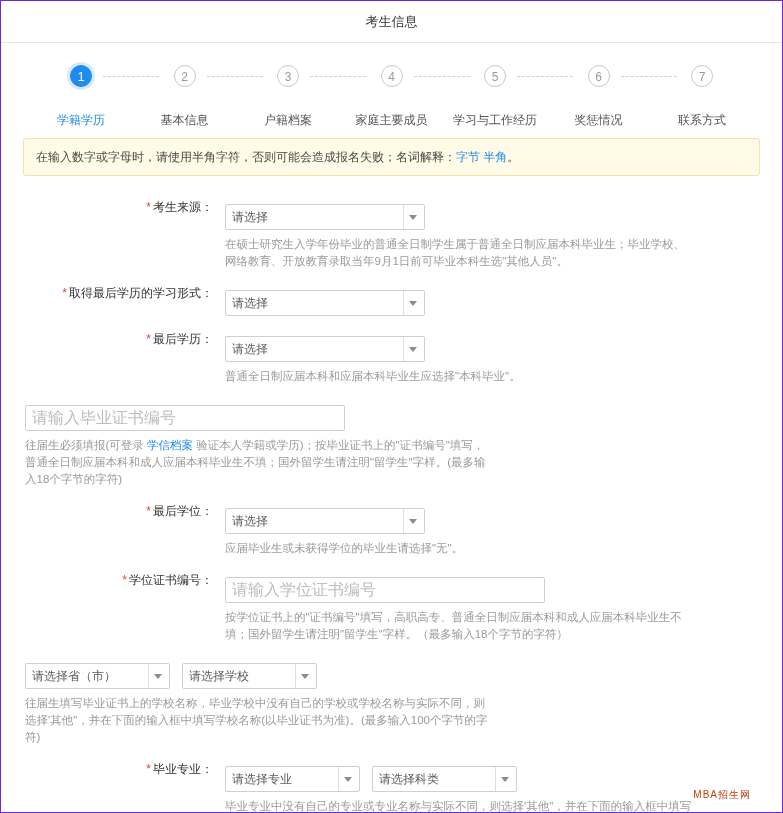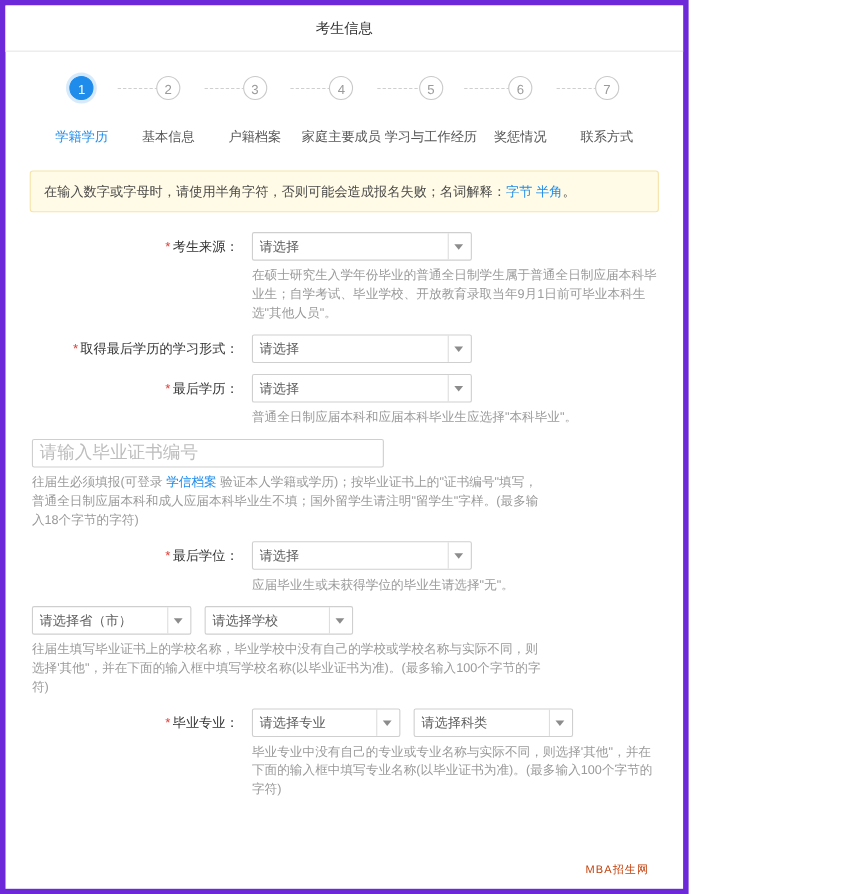--- a/index.html
+++ b/index.html
@@ -10,24 +10,24 @@
     width: 783px;
     height: 813px;
     background: #ffffff;
     font-family: "Liberation Sans", sans-serif;
     font-size: 12px;
     color: #333333;
     overflow: hidden;
   }
   .page {
     position: relative;
-    width: 626px;
+    width: 783px;
     height: 813px;
     box-sizing: border-box;
-    border: 5px solid #6d28d9;
+    border: 1px solid #6d28d9;
     background: #ffffff;
   }
   .page-title {
     text-align: center;
     font-size: 13px;
     color: #333333;
     padding: 12px 0 11px 0;
     border-bottom: 1px solid #e6e6e6;
     background: #ffffff;
   }
@@ -80,21 +80,21 @@
     position: absolute;
     top: 11px;
     left: 72px;
     width: 56px;
     border-top: 1px dashed #cfcfcf;
   }
   .step:last-child .connector { display: none; }
 
   
   .notice {
-    margin: 32px 22px 0 22px;
+    margin: 19px 22px 0 22px;
     background: #fffbe6;
     border: 1px solid #f5e3a8;
     border-radius: 3px;
     padding: 9px 12px;
     font-size: 12px;
     color: #4a4a4a;
     line-height: 18px;
   }
   .notice a {
     color: #1f8ceb;
@@ -125,20 +125,21 @@
     color: #e8413c;
     margin-right: 2px;
   }
   .row-field {
     flex: 1;
   }
   .ctrl-line {
     display: flex;
     align-items: center;
     gap: 12px;
+    margin-top: 10px;
   }
   select.sel {
     height: 26px;
     box-sizing: border-box;
     border: 1px solid #cfcfcf;
     border-radius: 2px;
     background: #ffffff;
     color: #5b5b5b;
     font-size: 12px;
     font-family: "Liberation Sans", sans-serif;
@@ -288,21 +289,21 @@
         <span class="req">*</span><span>考生来源：</span>
       </div>
       <div class="row-field">
         <div class="ctrl-line">
           <span class="select-wrap divided">
             <select class="sel w200">
               <option>请选择</option>
             </select>
           </span>
         </div>
-        <div class="hint">在硕士研究生入学年份毕业的普通全日制学生属于普通全日制应届本科毕业生；自学考试、毕业学校、开放教育录取当年9月1日前可毕业本科生选"其他人员"。</div>
+        <div class="hint">在硕士研究生入学年份毕业的普通全日制学生属于普通全日制应届本科毕业生；毕业学校、网络教育、开放教育录取当年9月1日前可毕业本科生选"其他人员"。</div>
       </div>
     </div>
 
     <div class="row">
       <div class="row-label two-line">
         <span class="req">*</span><span>取得最后学历的学习形式：</span>
       </div>
       <div class="row-field">
         <div class="ctrl-line">
           <span class="select-wrap divided">
@@ -351,20 +352,31 @@
           <span class="select-wrap divided">
             <select class="sel w200">
               <option>请选择</option>
             </select>
           </span>
         </div>
         <div class="hint">应届毕业生或未获得学位的毕业生请选择"无"。</div>
       </div>
     </div>
 
+    <div class="row">
+      <div class="row-label">
+        <span class="req">*</span><span>学位证书编号：</span>
+      </div>
+      <div class="row-field">
+        <div class="ctrl-line">
+          <input class="txt w320" type="text" placeholder="请输入学位证书编号" style="">
+        </div>
+        <div class="hint">按学位证书上的"证书编号"填写，高职高专、普通全日制应届本科和成人应届本科毕业生不填；国外留学生请注明"留学生"字样。（最多输入18个字节的字符）</div>
+      </div>
+    </div>
 
     <div class="row">
       <div class="row-field">
         <div class="ctrl-line">
           <span class="select-wrap divided">
             <select class="sel w145">
               <option>请选择省（市）</option>
             </select>
           </span>
           <span class="select-wrap divided">

